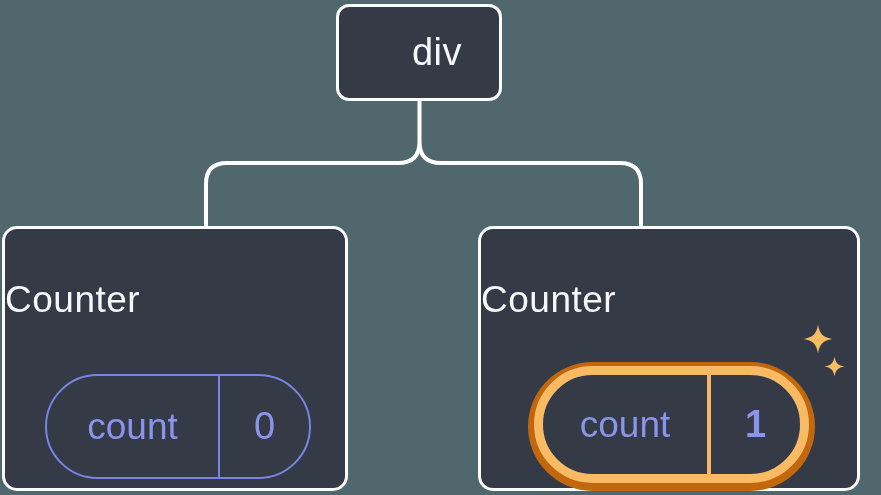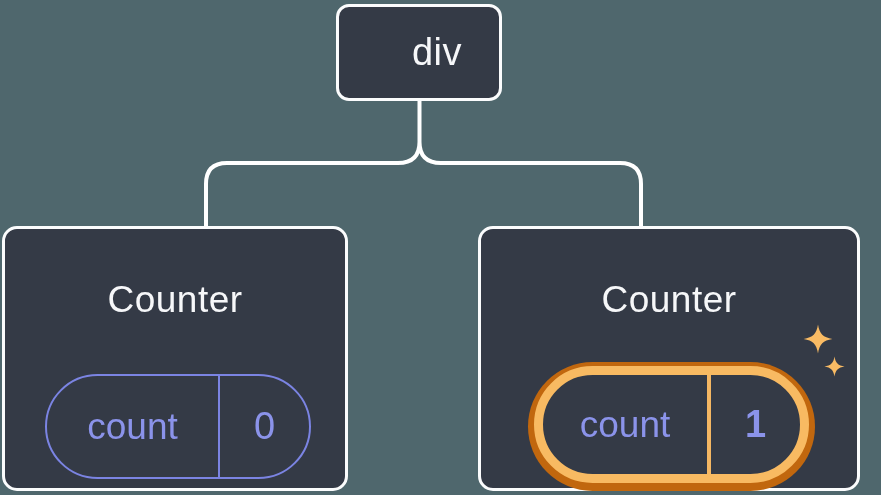--- a/index.html
+++ b/index.html
@@ -38,21 +38,21 @@
   .counter-node {
     top: 226px;
     height: 265px;
     border-radius: 15px;
   }
   .counter-node.left  { left: 2px;   width: 346px; }
   .counter-node.right { left: 478px; width: 382px; }
   .counter-title {
     position: absolute;
     top: 51px; left: 0; right: 0;
-    text-align: center;
+    text-align: left;
     color: #f6f7f9;
     font-size: 37px;
     font-weight: 500;
     line-height: 40px;
     letter-spacing: 0.5px;
   }
   .pill {
     position: absolute;
     box-sizing: border-box;
     display: flex;

